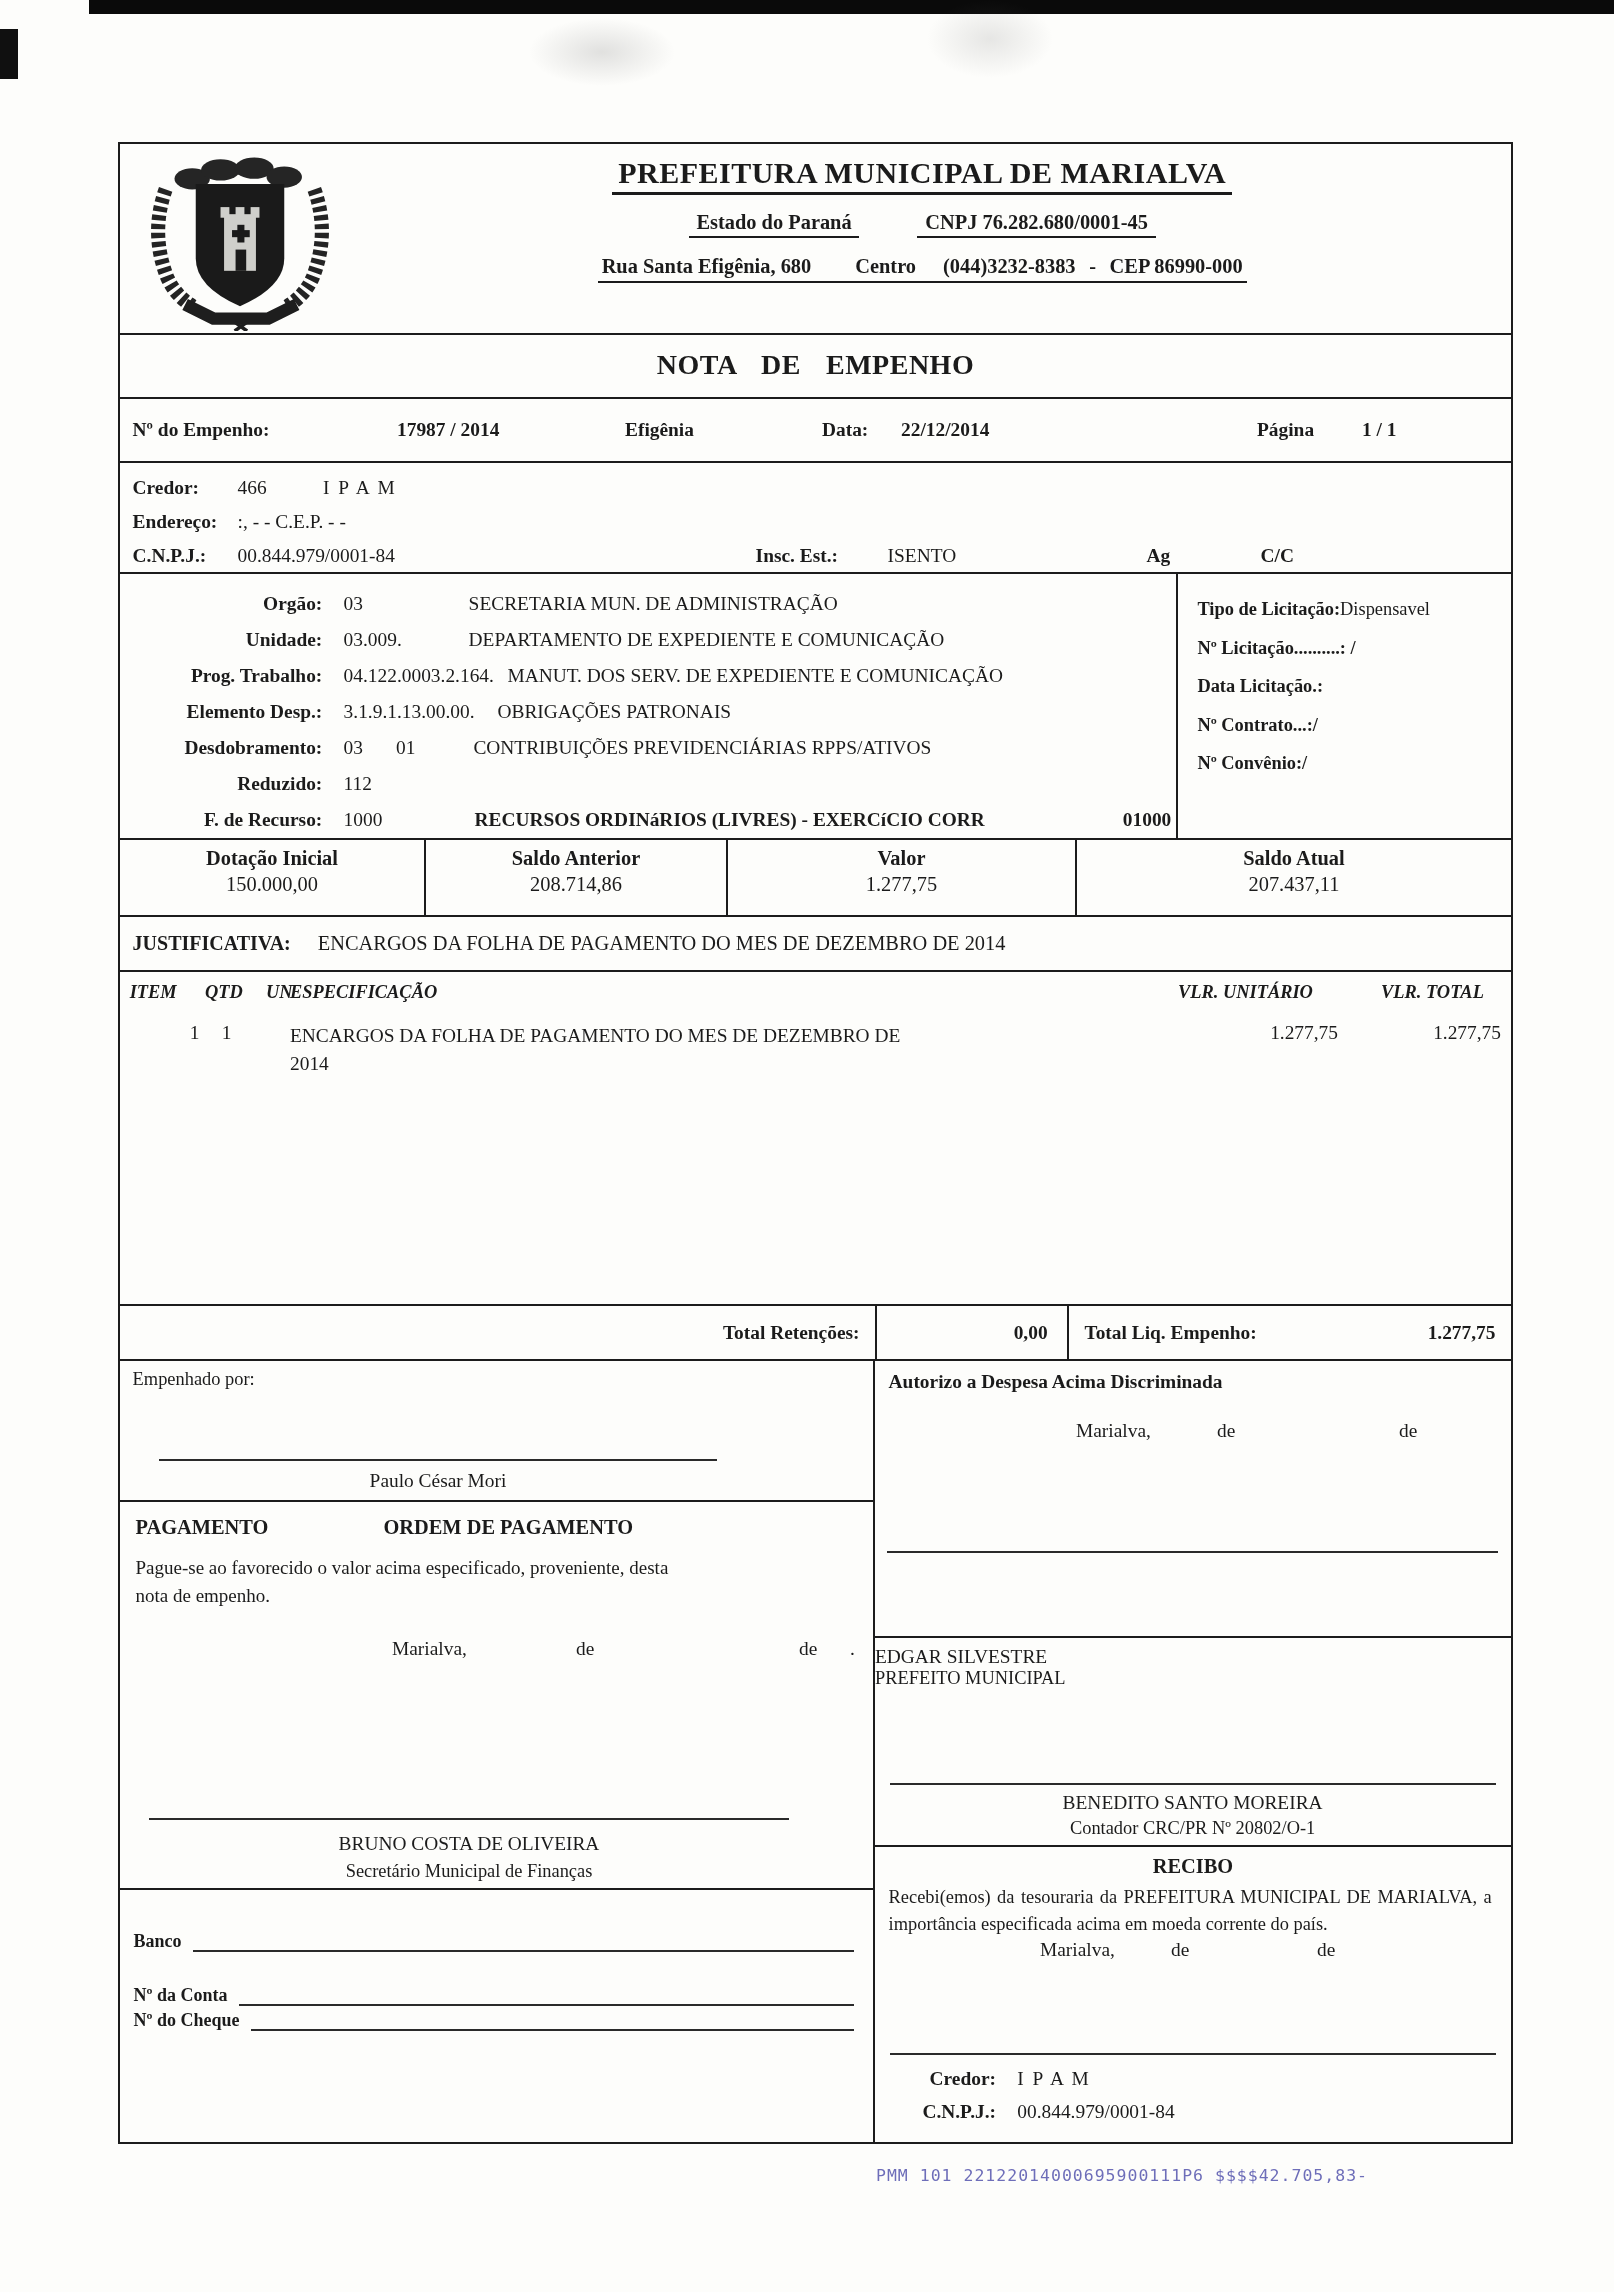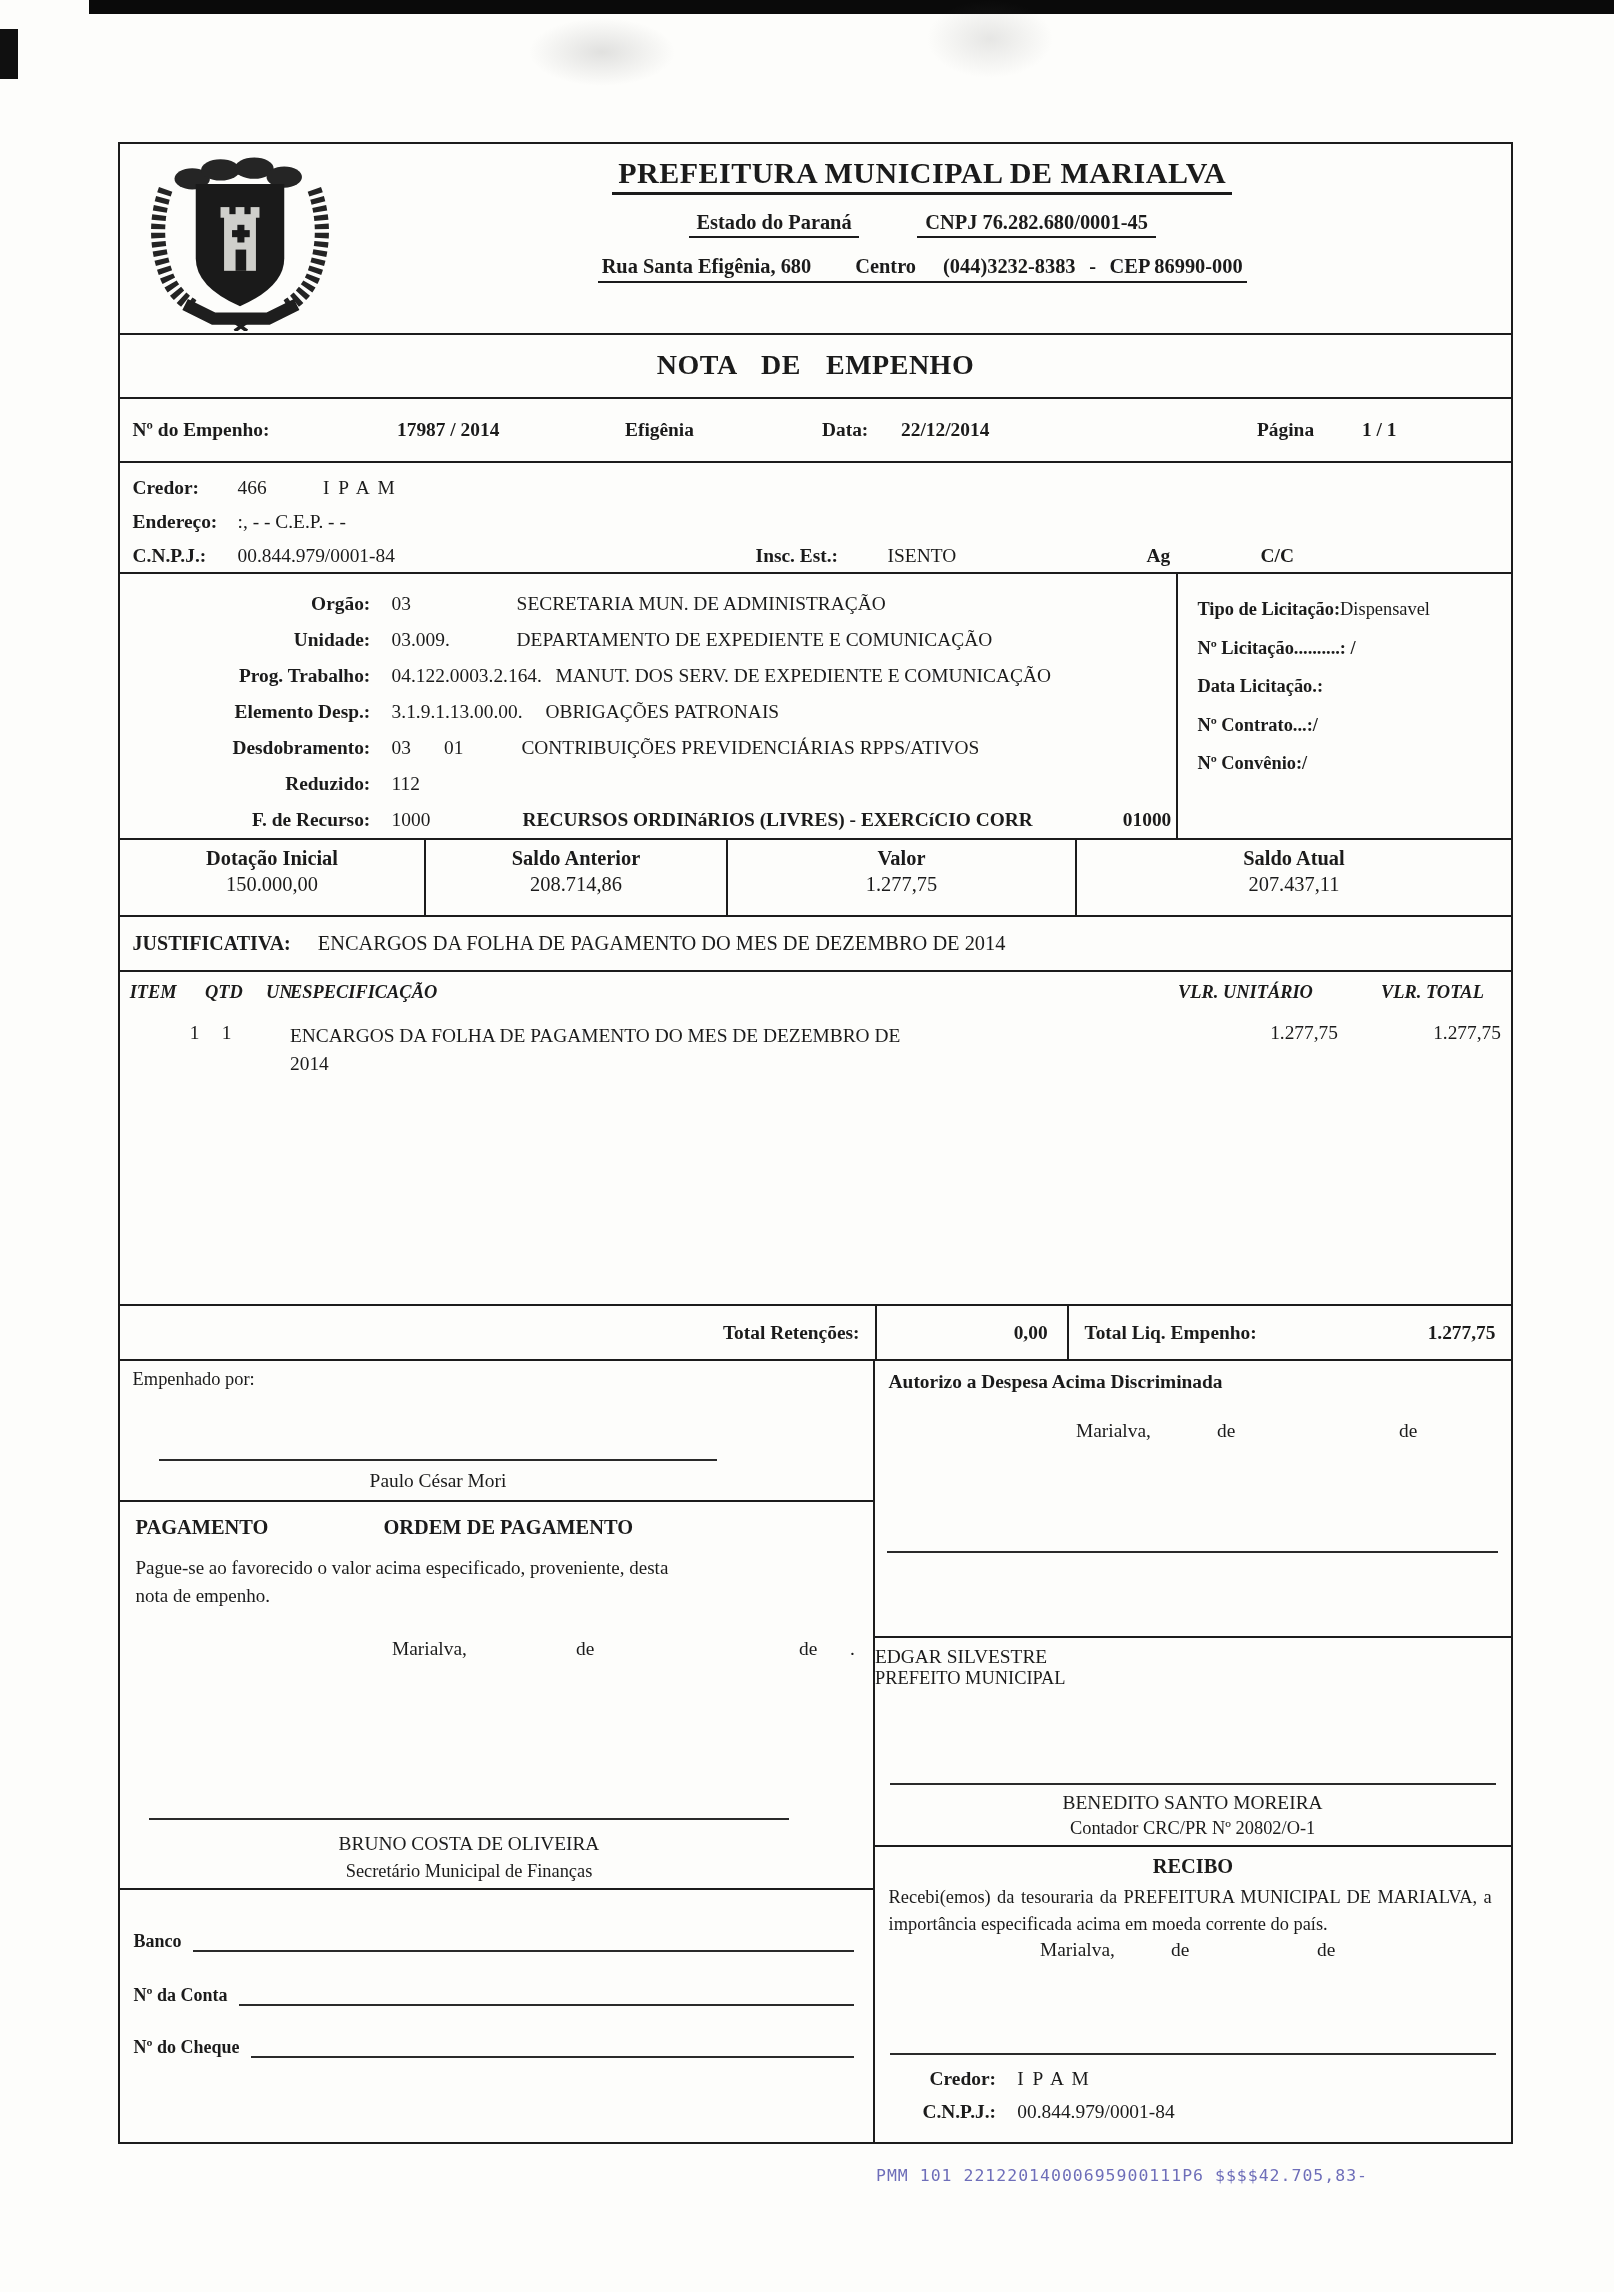--- a/index.html
+++ b/index.html
@@ -46,21 +46,21 @@
 
   
   .sec-cred { height:111px; padding:7.8px 0 0 12.6px; }
   .c-row { display:flex; line-height:34px; font-size:19.4px; position:relative; }
   .c-lbl { font-weight:bold; width:105px; }
   .c-abs { position:absolute; top:0; font-size:19.4px; white-space:nowrap; }
 
   
   .sec-budget { height:266px; }
   .budget-left { position:absolute; left:0; top:0; bottom:0; width:1061px; padding-top:11.6px; }
-  .b-row { display:flex; line-height:36px; font-size:19.4px; position:relative;padding-left:48px; }
+  .b-row { display:flex; line-height:36px; font-size:19.4px; position:relative; }
   .b-lbl { font-weight:bold; width:212px; text-align:right; padding-right:9.7px; }
   .b-code { min-width:92px; margin-left:11.6px; white-space:nowrap; }
   .b-code2 { margin-left:33px; }
   .b-desc { margin-left:33px; white-space:nowrap; }
   .b-desc-sm { margin-left:58px; }
   .b-extra { margin-left:auto; margin-right:9.7px; font-weight:bold; }
   .lic-col { position:absolute; right:0; top:0; bottom:0; width:335px; border-left:2.9px solid #1c1c1c;
              padding:25px 0 0 19.4px; }
   .lic-row { font-size:18.4px; font-weight:bold; margin-bottom:17.5px; white-space:nowrap; }
   .lic-val { font-weight:normal; }
@@ -335,21 +335,21 @@
 
         <div class="blk bl3l last">
           <div class="fill-row" style="margin-top:37px">
             <span>Banco</span>
             <div class="fill-line"></div>
           </div>
           <div class="fill-row" style="margin-top:29px">
             <span>Nº da Conta</span>
             <div class="fill-line"></div>
           </div>
-          <div class="fill-row" style="margin-top:27px">
+          <div class="fill-row" style="">
             <span>Nº do Cheque</span>
             <div class="fill-line"></div>
           </div>
         </div>
       </div>
 
       <div class="col-r">
 
         <div class="blk br1">
           <div class="auth">Autorizo a Despesa Acima Discriminada</div>

